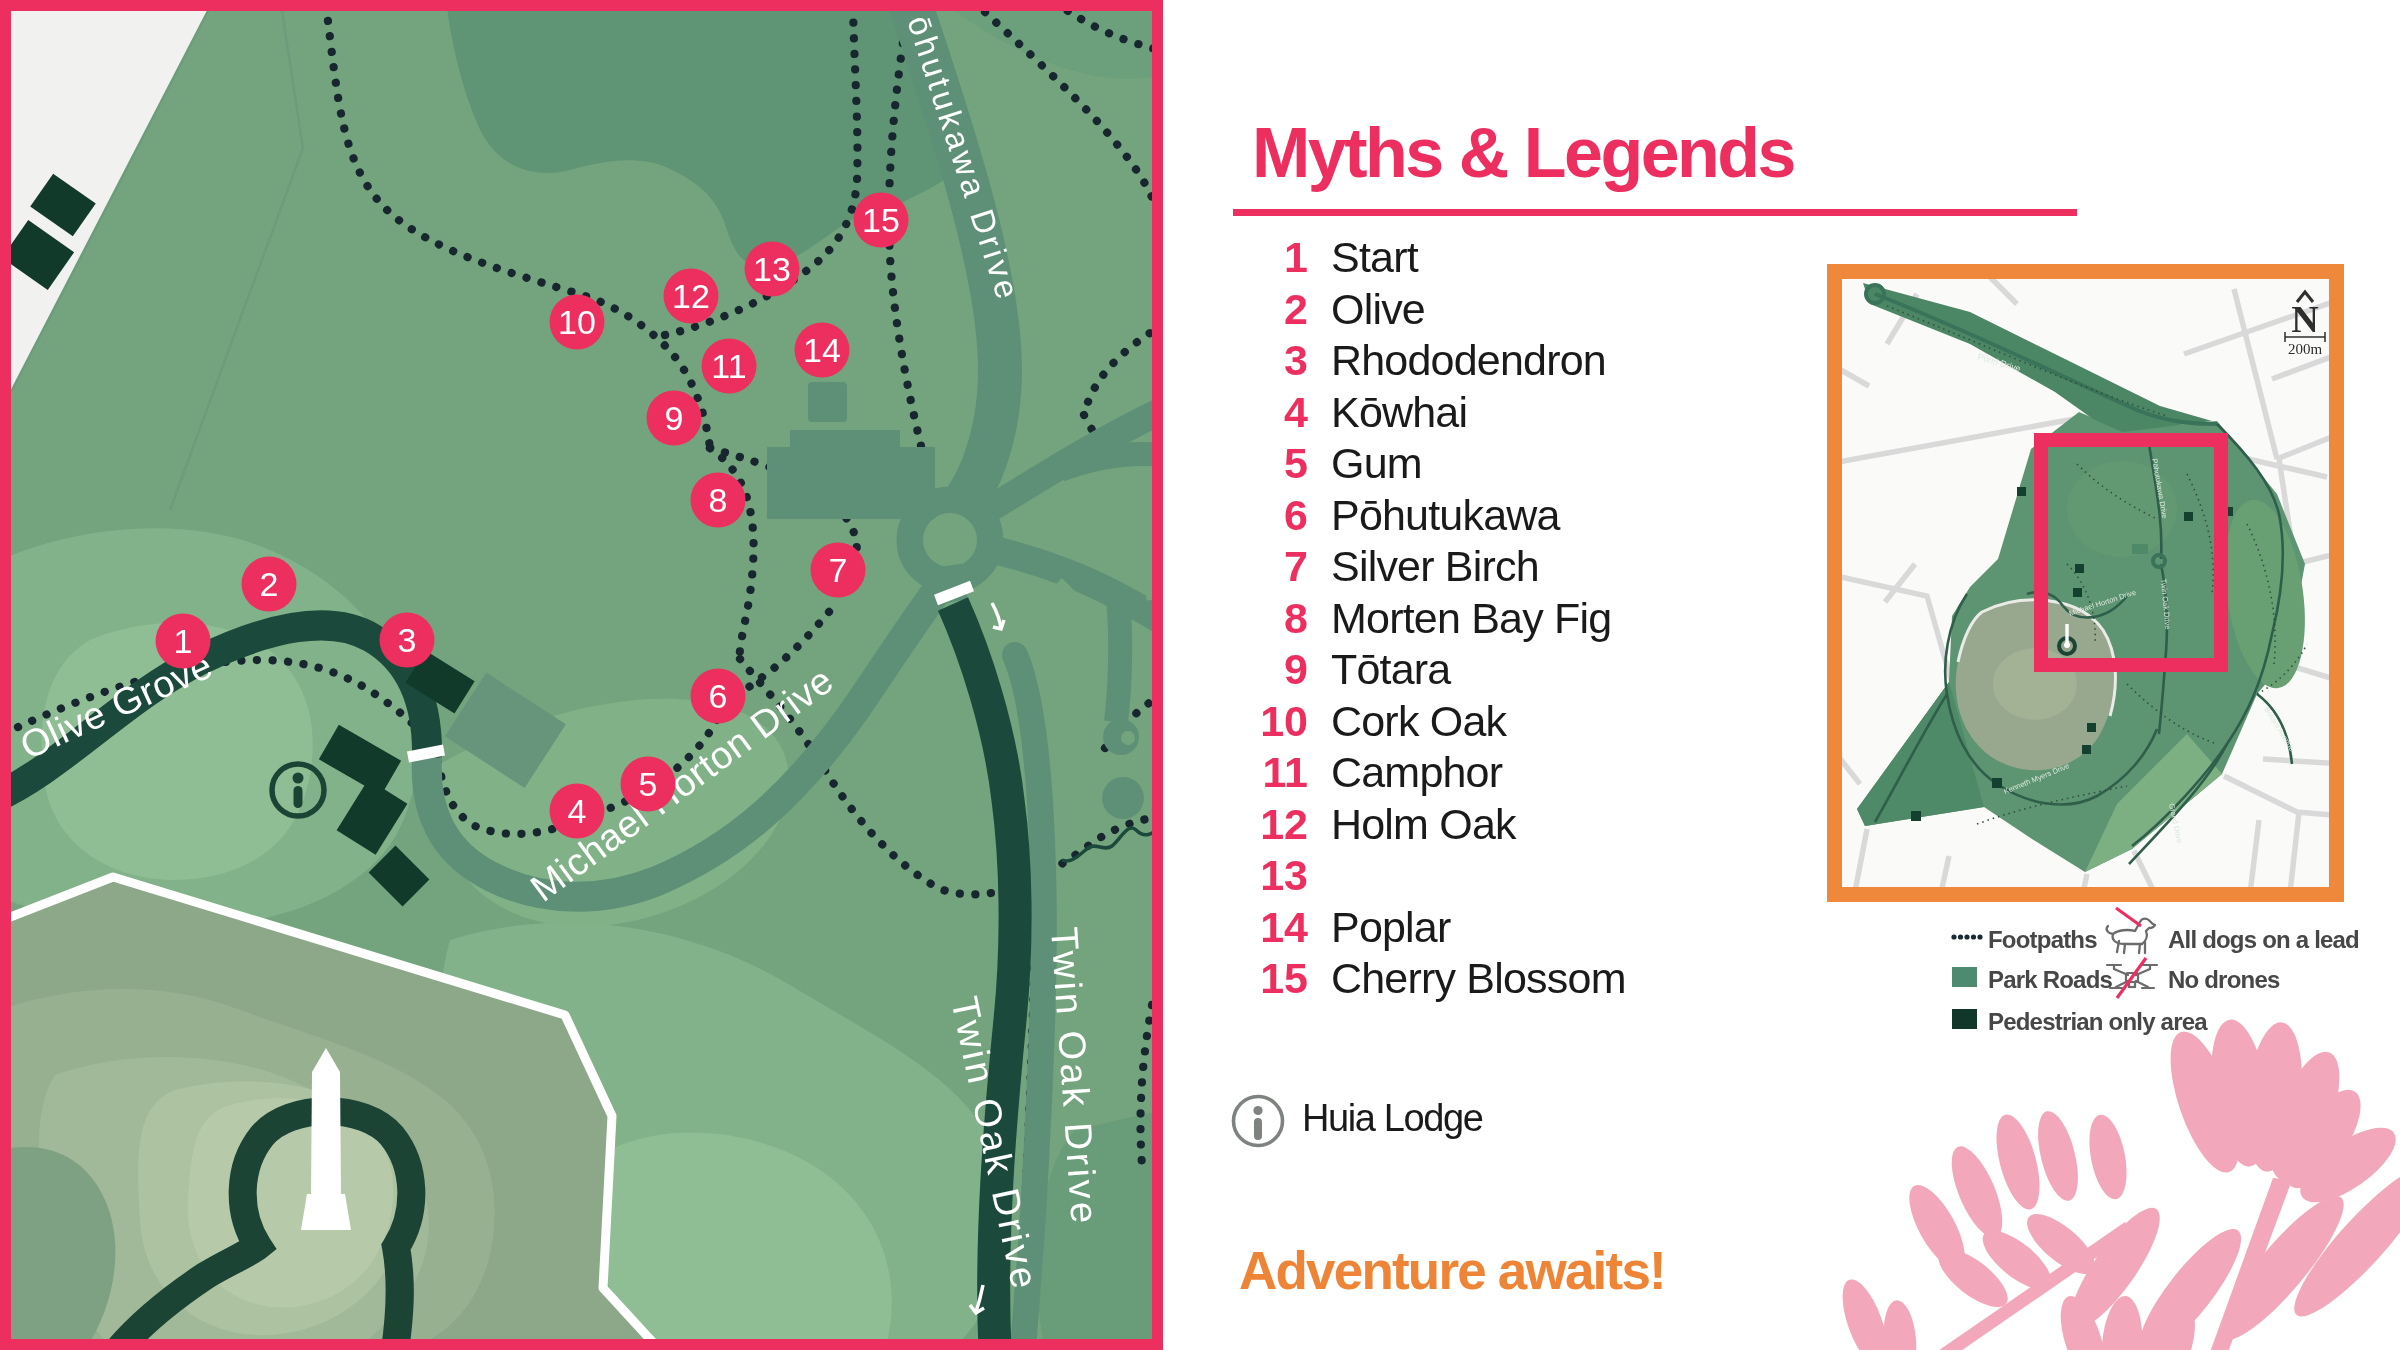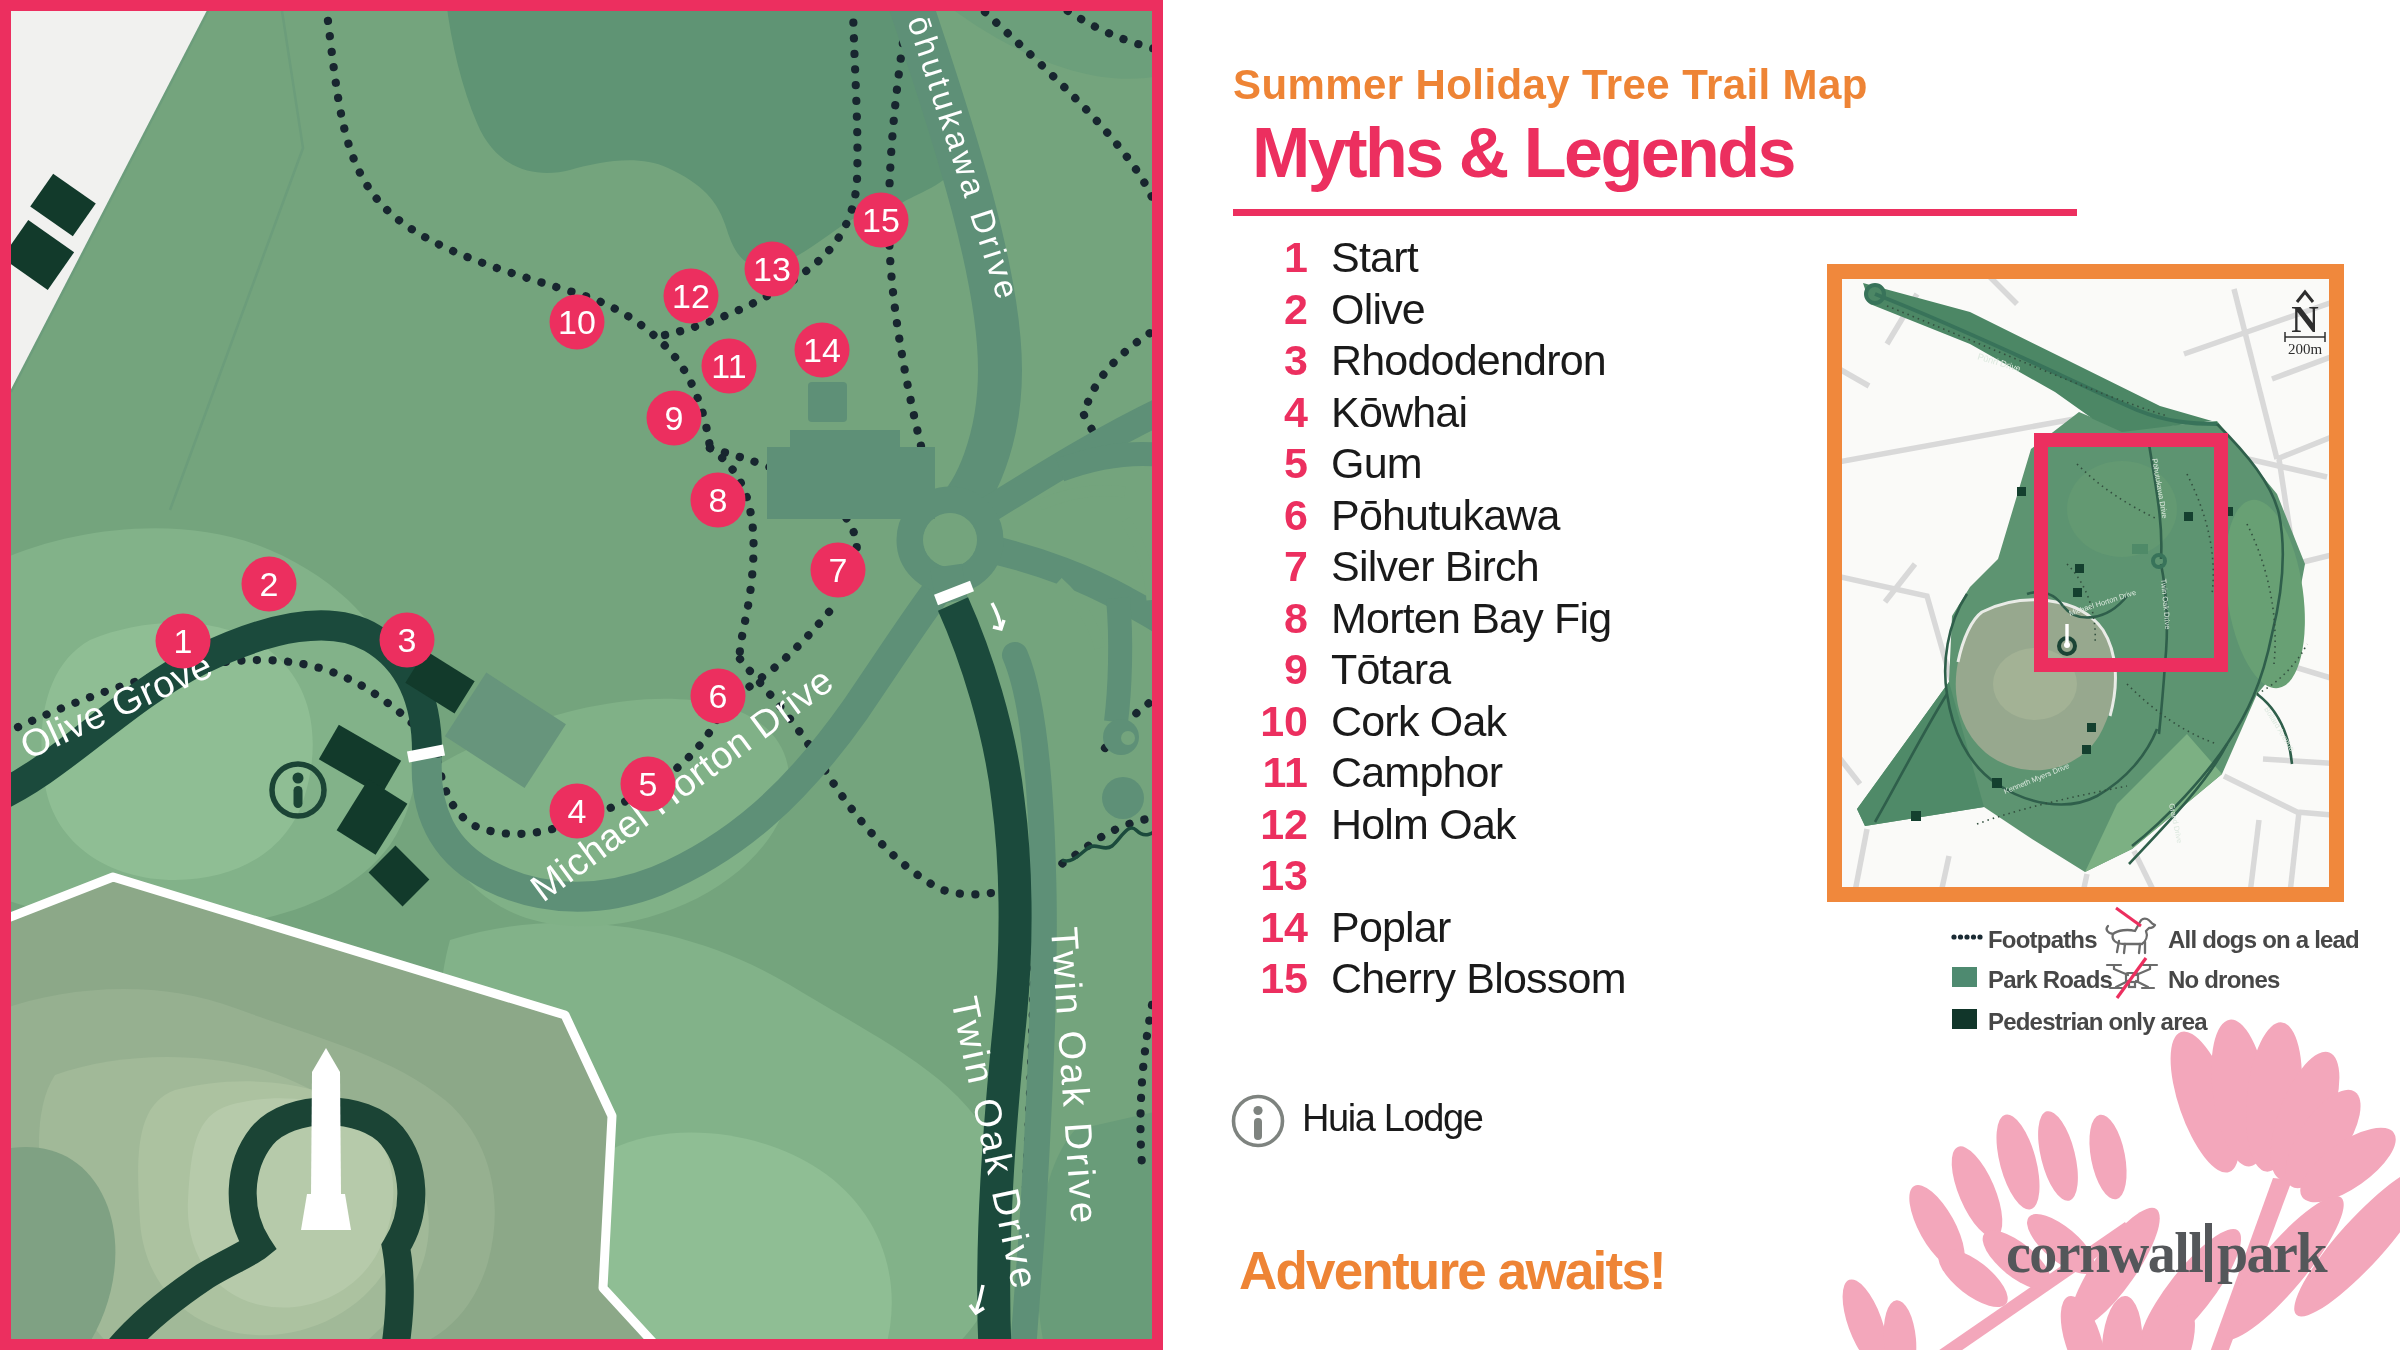--- a/index.html
+++ b/index.html
@@ -164,21 +164,20 @@
         <text x="729" y="378">11</text>
         <text x="691" y="308">12</text>
       <text x="772" y="281">13</text>
         <text x="822" y="362">14</text>
         <text x="881" y="232">15</text>
     </g>
 
     <rect x="5.5" y="5.5" width="1152" height="1339" fill="none" stroke="#EC2F5F" stroke-width="11"></rect>
   </svg>
 
-  <div class="abs" style="left:1233px;top:61px;color:#EE8435;font-weight:bold;font-size:42px;letter-spacing:0.4px;">Summer Holiday Tree Trail Map</div>
   <div class="abs" style="left:1233px;top:113px;color:#EC2F5F;font-weight:bold;font-size:70px;letter-spacing:-2.5px;margin-left:19px;">Myths &amp; Legends</div>
   <div class="abs" style="left:1233px;top:209px;width:844px;height:7px;background:#EC2F5F;"></div>
 
   <div id="list" class="abs" style="left:1240px;top:232px;font-size:43px;color:#1a1a1a;">
     <div class="row">
         <span class="num">1</span>
         <span class="lbl">Start</span>
       </div>
     <div class="row">
         <span class="num">2</span>
@@ -419,15 +418,14 @@
       <ellipse cx="508" cy="155" rx="23" ry="56" transform="rotate(55 508 155)"></ellipse>
       <ellipse cx="275" cy="258" rx="21" ry="72" transform="rotate(35 275 258)"></ellipse>
       <ellipse cx="350" cy="282" rx="22" ry="78" transform="rotate(38 350 282)"></ellipse>
       <ellipse cx="442" cy="258" rx="23" ry="92" transform="rotate(40 442 258)"></ellipse>
       <ellipse cx="522" cy="232" rx="23" ry="98" transform="rotate(42 522 232)"></ellipse>
       <ellipse cx="243" cy="330" rx="18" ry="46" transform="rotate(-18 243 330)"></ellipse>
       <ellipse cx="282" cy="336" rx="20" ry="50" transform="rotate(4 282 336)"></ellipse>
       <ellipse cx="330" cy="340" rx="20" ry="48" transform="rotate(20 330 340)"></ellipse>
     </g>
   </svg>
-  <div class="abs" style="left:2006px;top:1221px;color:#54575A;font-family:'Liberation Serif',serif;font-weight:bold;font-size:56px;letter-spacing:-1.5px;">cornwall<span style="display:inline-block;width:6.5px;height:59px;background:#54575A;vertical-align:-10px;margin-left:3px;margin-right:5px;"></span>park</div>
 
 </div>
 
 </body></html>

